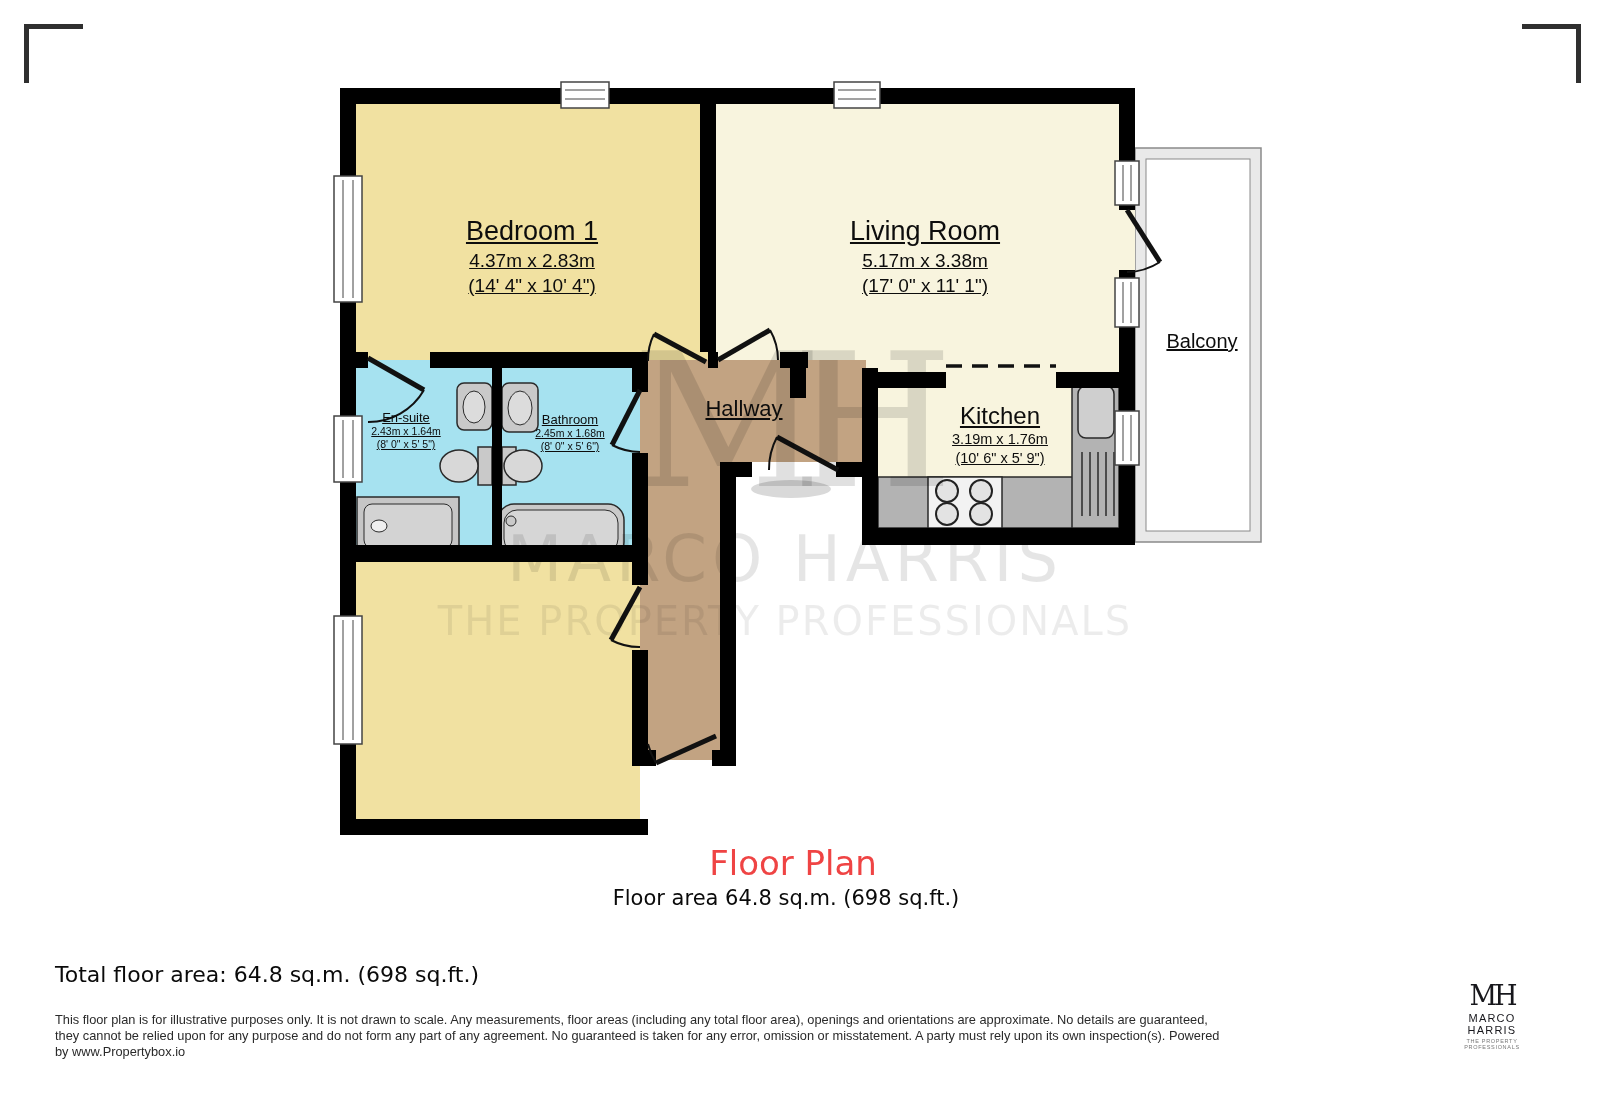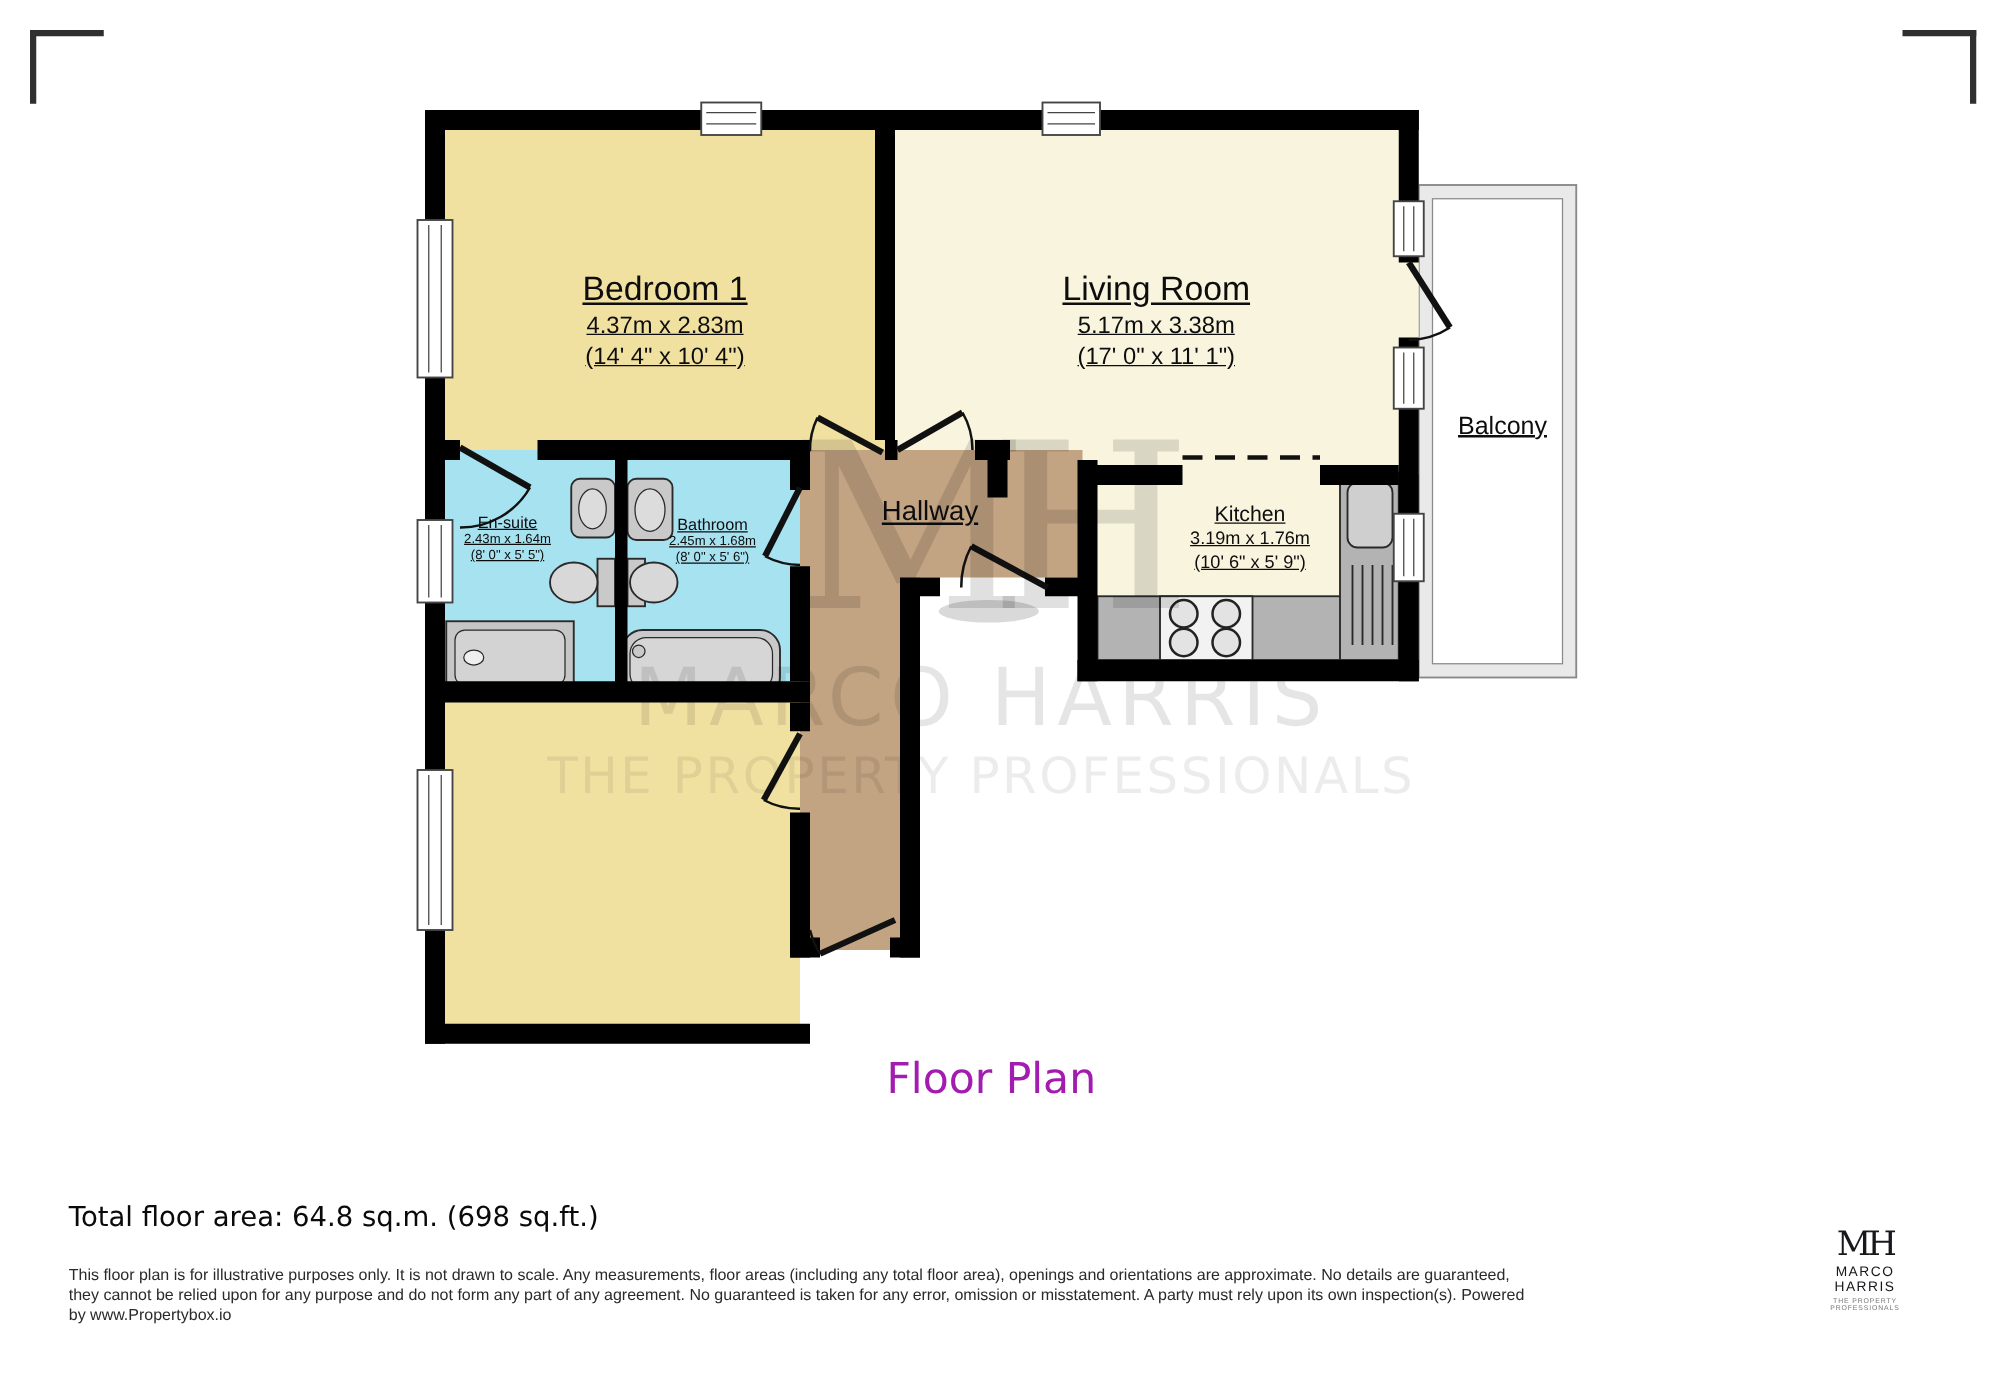--- a/index.html
+++ b/index.html
@@ -11,37 +11,37 @@
   .corner{position:absolute;width:54px;height:54px;}
   .corner.tl{left:24px;top:24px;border-top:5px solid #2f2f2f;border-left:5px solid #2f2f2f;}
   .corner.tr{left:1522px;top:24px;border-top:5px solid #2f2f2f;border-right:5px solid #2f2f2f;}
 
   
   .room-label{position:absolute;transform:translateX(-50%);text-align:center;color:#0d0d0d;line-height:1.18;white-space:nowrap;text-decoration:underline;}
   .room-name{font-size:27px;}
   .room-dims{font-size:19px;line-height:1.32;}
   .room-label.small .room-name{font-size:13px;}
   .room-label.small .room-dims{font-size:10.5px;line-height:1.25;}
-  .room-label.kitchen .room-name{font-size:17px;}
+  .room-label.kitchen .room-name{font-size:24px;}
   .room-label.kitchen .room-dims{font-size:14.5px;line-height:1.3;}
   .room-label.single{font-size:22px;}
   .room-label.balcony{font-size:20px;}
 
   
   .wm{position:absolute;transform:translateX(-50%);white-space:nowrap;pointer-events:none;}
   .wm-monogram{left:778px;top:330px;font-family:"DejaVu Serif",serif;font-size:185px;
                letter-spacing:-30px;color:rgba(0,0,0,0.12);line-height:1;}
   .wm-line1{left:785px;top:522px;font-family:"DejaVu Sans",sans-serif;font-size:64px;
             letter-spacing:5px;color:rgba(0,0,0,0.10);}
   .wm-line2{left:785px;top:598px;font-family:"DejaVu Sans",sans-serif;font-size:40px;
             letter-spacing:2px;color:rgba(0,0,0,0.075);}
 
   
   .plan-title{position:absolute;left:793px;top:843px;transform:translateX(-50%);
-              font-family:"DejaVu Sans",sans-serif;font-size:34px;color:#a21caf;}
+              font-family:"DejaVu Sans",sans-serif;font-size:34px;color:#ef4444;}
   .plan-subtitle{position:absolute;left:786px;top:886px;transform:translateX(-50%);
               font-family:"DejaVu Sans",sans-serif;font-size:21px;color:#0a0a0a;}
 
   
   .total-area{position:absolute;left:55px;top:962px;font-family:"DejaVu Sans",sans-serif;
               font-size:22px;color:#0a0a0a;}
   .disclaimer{position:absolute;left:55px;top:1012px;font-family:"Liberation Sans",sans-serif;
               font-size:12.8px;line-height:15.8px;color:#2a2a2a;white-space:nowrap;}
   .logo{position:absolute;left:1449px;top:982px;width:86px;text-align:center;color:#17171c;}
   .logo-monogram{font-family:"DejaVu Serif",serif;font-size:27px;letter-spacing:-3px;line-height:1;}
@@ -270,20 +270,21 @@
   </div>
 
 
   <div class="room-label balcony" style="left:1202px;top:330px;">Balcony</div>
 
   <div class="wm wm-monogram">MH</div>
   <div class="wm wm-line1">MARCO HARRIS</div>
   <div class="wm wm-line2">THE PROPERTY PROFESSIONALS</div>
 
   <div class="plan-title">Floor Plan</div>
+  <div class="plan-subtitle">Floor area 64.8 sq.m. (698 sq.ft.)</div>
 
   <div class="total-area">Total floor area: 64.8 sq.m. (698 sq.ft.)</div>
 
   <div class="disclaimer">
     <div>This floor plan is for illustrative purposes only. It is not drawn to scale. Any measurements, floor areas (including any total floor area), openings and orientations are approximate. No details are guaranteed,</div>
     <div>they cannot be relied upon for any purpose and do not form any part of any agreement. No guaranteed is taken for any error, omission or misstatement. A party must rely upon its own inspection(s). Powered</div>
     <div>by www.Propertybox.io</div>
   </div>
 
   <div class="logo">

